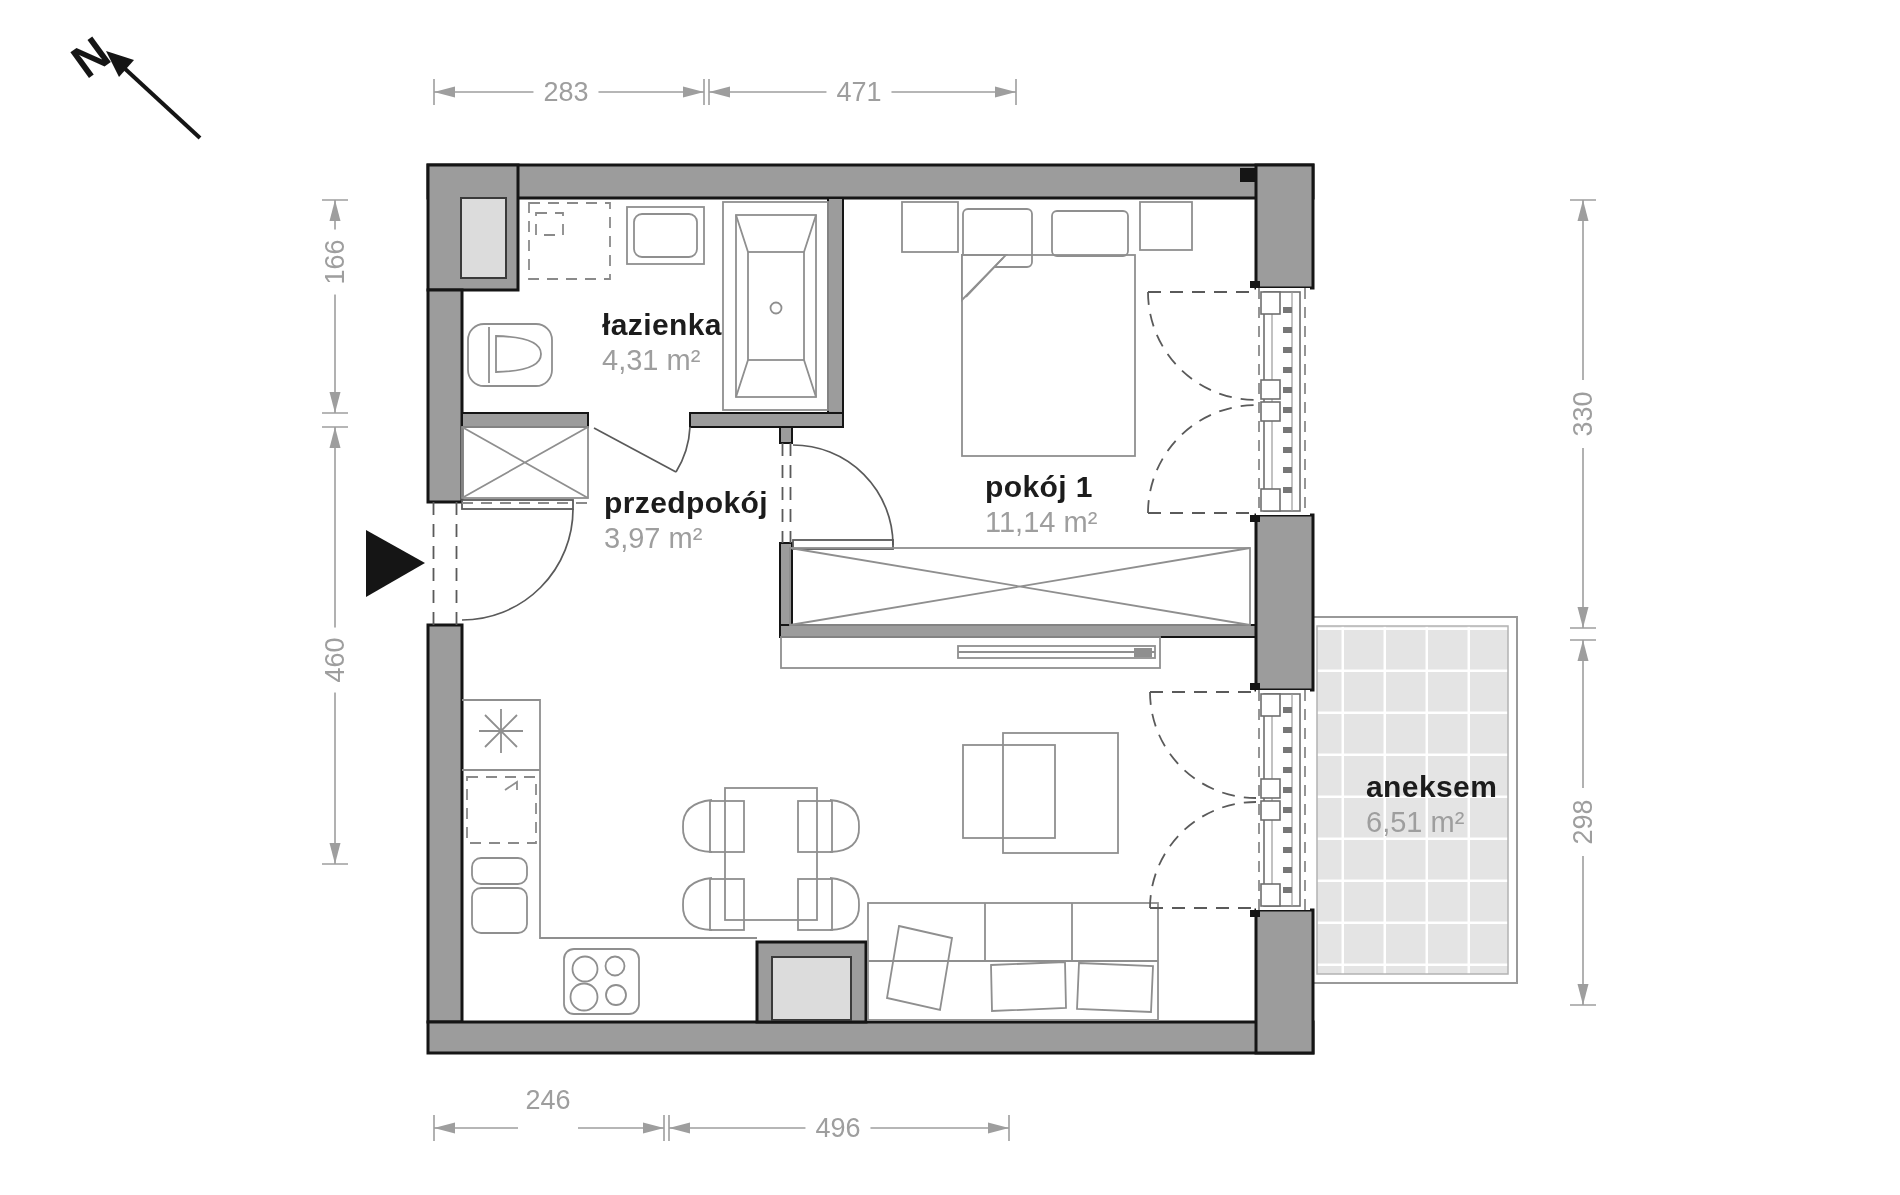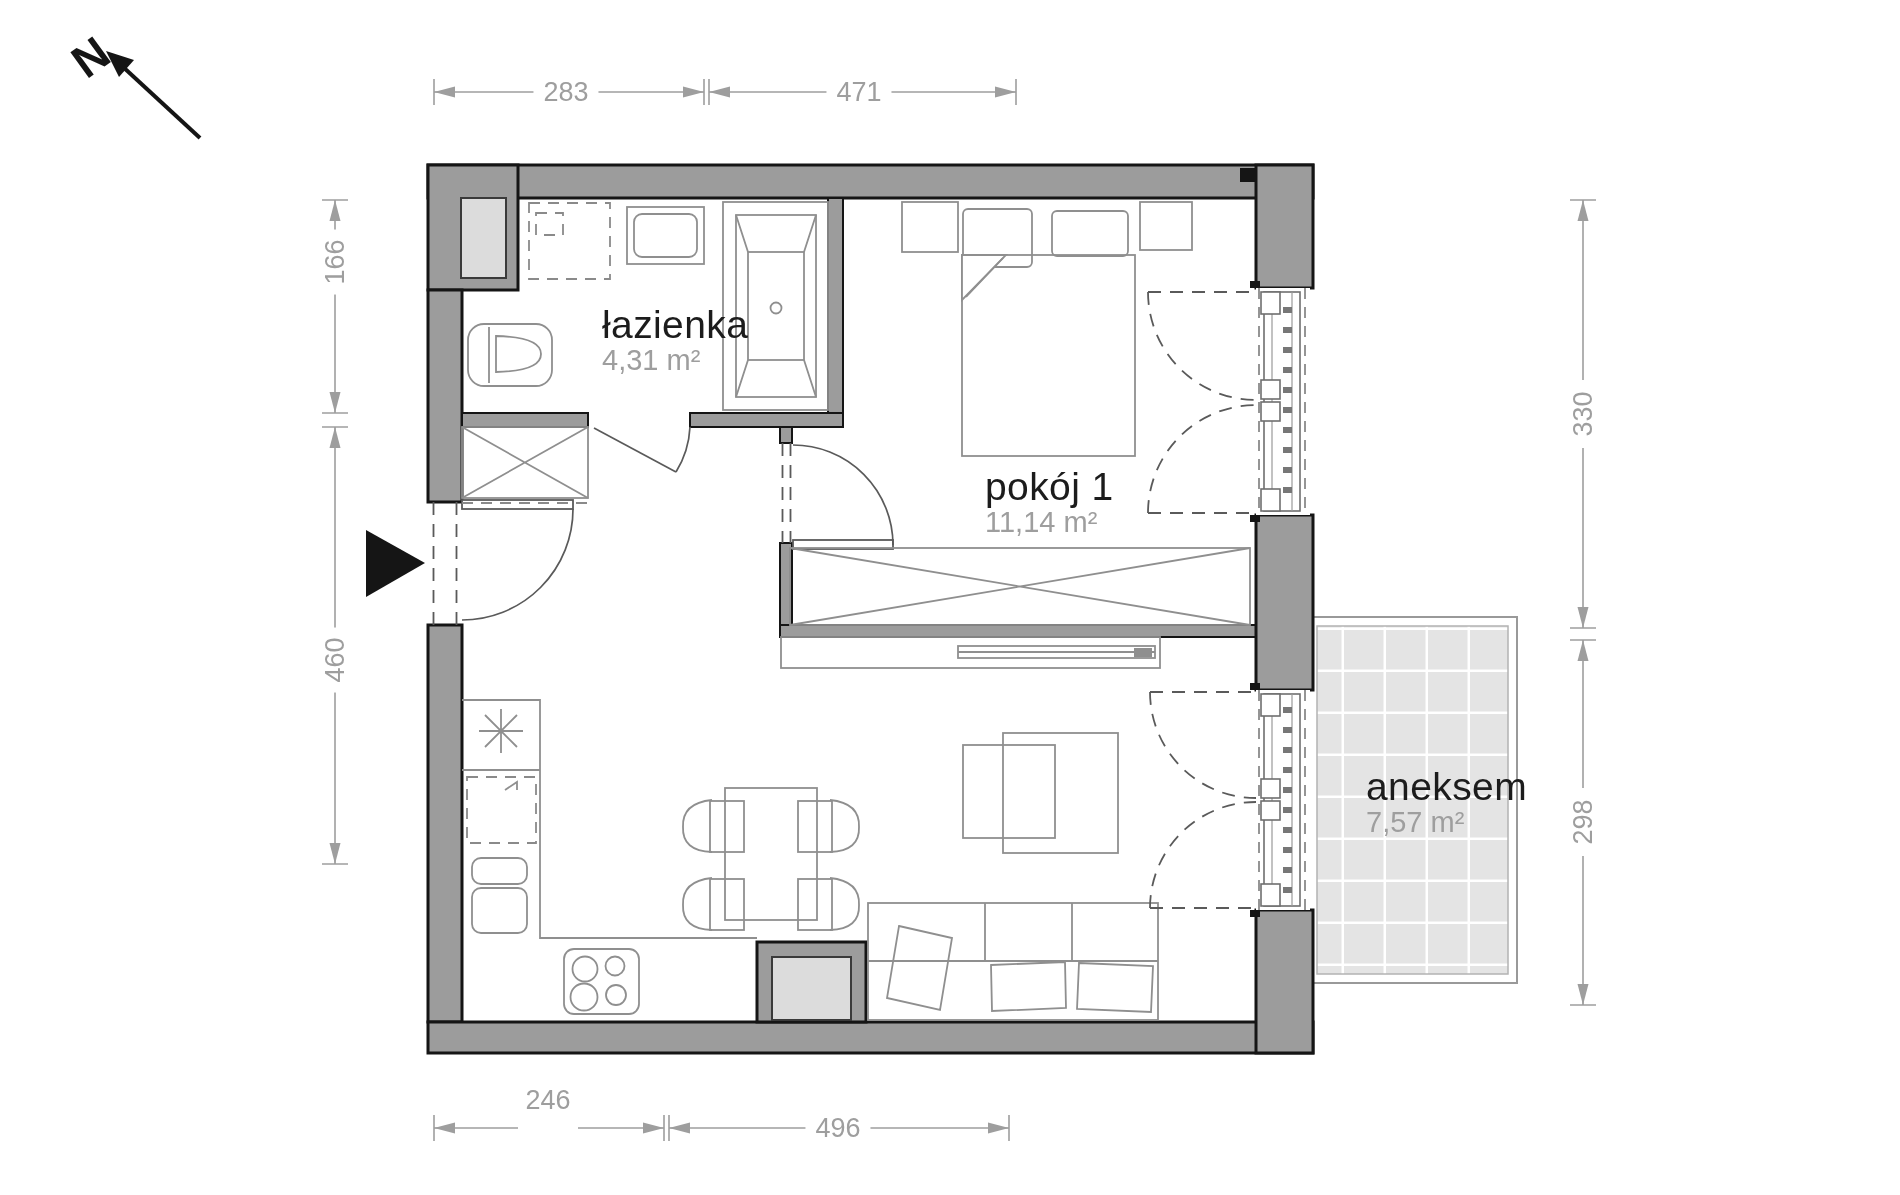--- a/index.html
+++ b/index.html
@@ -13,21 +13,21 @@
   .dashf{fill:none;stroke:#8a8a8a;stroke-width:1.8;stroke-dasharray:11 8}
   .dashdoor{fill:none;stroke:#5a5a5a;stroke-width:1.8;stroke-dasharray:13 9}
   .arc{fill:none;stroke:#5a5a5a;stroke-width:1.7}
   .leaf{fill:#fff;stroke:#5a5a5a;stroke-width:1.8}
   .frame{fill:#fff;stroke:#6f6f6f;stroke-width:1.6}
   .thin{fill:none;stroke:#9a9a9a;stroke-width:1.2}
   .blk{fill:var(--ink);stroke:none}
   .dim{stroke:var(--dim);stroke-width:1.6;fill:none}
   .dimf{fill:var(--dim);stroke:none}
   .room-label{position:absolute}
-  .room-name{display:block;font-size:39px;font-weight:400;color:var(--room-name);line-height:34px;letter-spacing:.4px}
+  .room-name{display:block;font-size:30px;font-weight:700;color:var(--room-name);line-height:34px;letter-spacing:.4px}
   .room-area{display:block;font-size:29px;font-weight:400;color:var(--room-area);line-height:36px}
   .dim-label{position:absolute;font-size:27px;color:var(--dim);background:#fff;padding:0 10px;transform:translate(-50%,-50%);white-space:nowrap}
   .dim-label.vert{transform:translate(-50%,-50%) rotate(-90deg)}
   .north-n{position:absolute;left:74px;top:30px;font-size:46px;font-weight:700;color:var(--ink);transform:rotate(-36deg)}
 </style>
 </head>
 <body>
 
 <div id="stage">
 
@@ -278,27 +278,31 @@
     <polygon class="blk" points="106,51 134,60 119,77"></polygon>
   </g>
 </svg>
 
 <div class="north-n">N</div>
 
 <div class="room-label" style="left:602px;top:308px">
   <span class="room-name">łazienka</span>
   <span class="room-area">4,31 m²</span>
 </div>
+<div class="room-label" style="left:604px;top:486px">
+  <span class="room-name">przedpokój</span>
+  <span class="room-area">3,97 m²</span>
+</div>
 <div class="room-label" style="left:985px;top:470px">
   <span class="room-name">pokój 1</span>
   <span class="room-area">11,14 m²</span>
 </div>
 <div class="room-label" style="left:1366px;top:770px">
   <span class="room-name">aneksem</span>
-  <span class="room-area">7,57 m²</span>
+  <span class="room-area">6,51 m²</span>
 </div>
 
 <div class="dim-label" style="left:566px;top:92px">283</div>
 <div class="dim-label" style="left:859px;top:92px">471</div>
 <div class="dim-label" style="left:548px;top:1100px">246</div>
 <div class="dim-label" style="left:838px;top:1128px">496</div>
 <div class="dim-label vert" style="left:335px;top:262px">166</div>
 <div class="dim-label vert" style="left:335px;top:660px">460</div>
 <div class="dim-label vert" style="left:1583px;top:414px">330</div>
 <div class="dim-label vert" style="left:1583px;top:822px">298</div>

